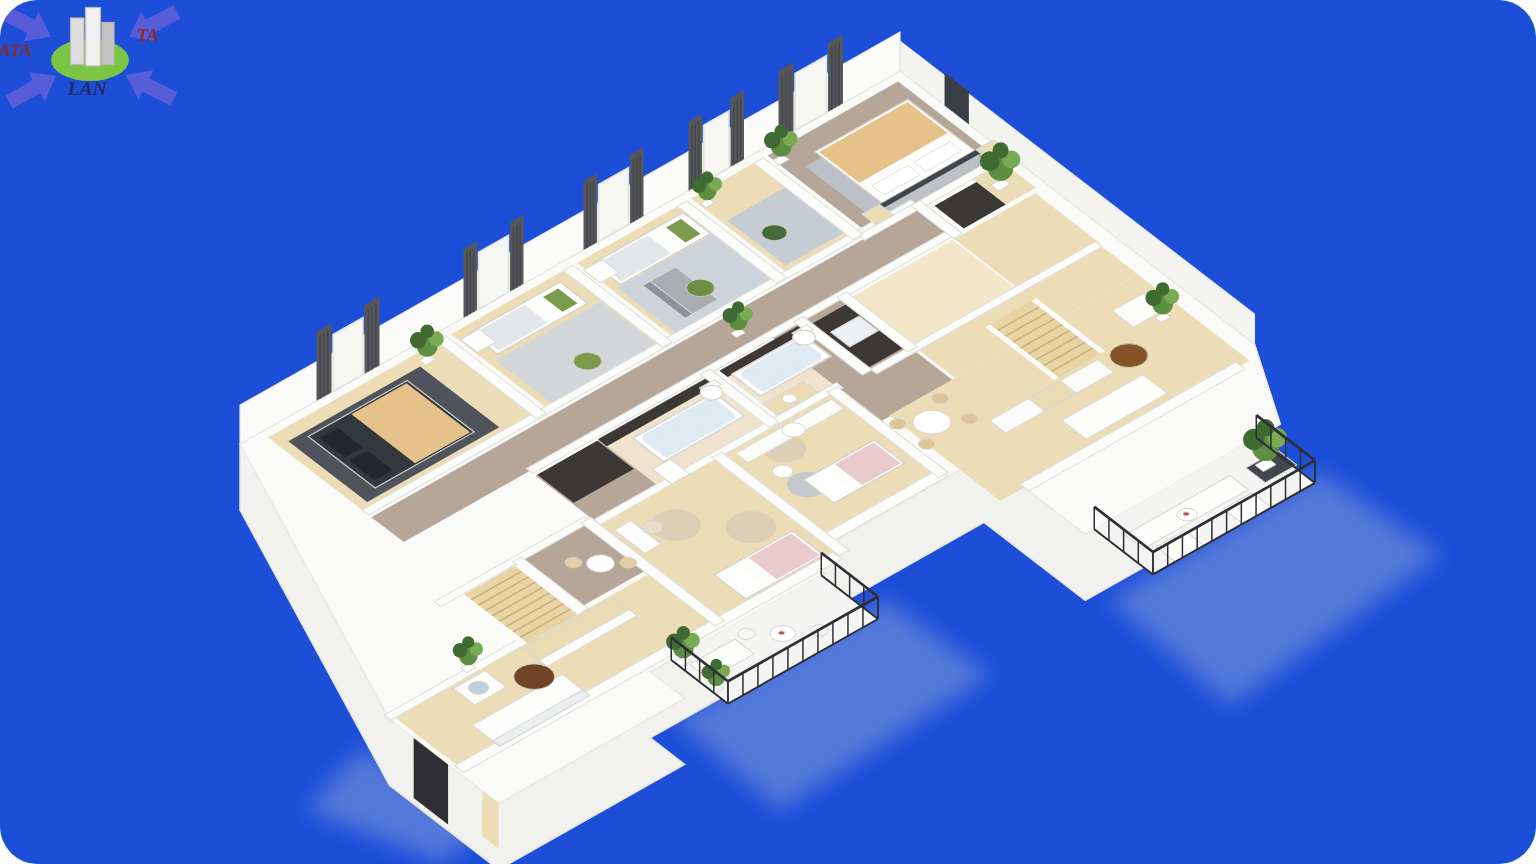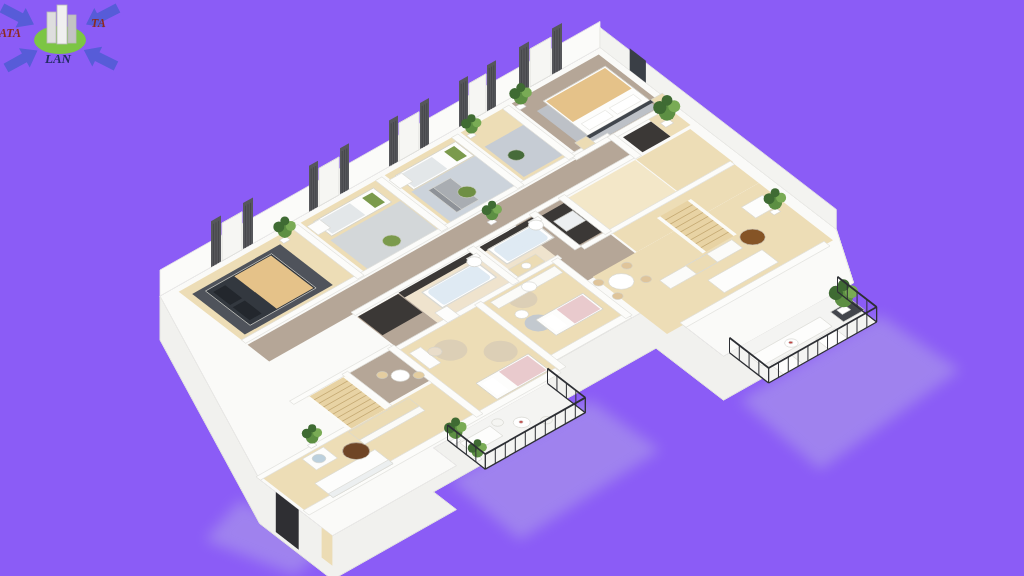--- a/index.html
+++ b/index.html
@@ -1,17 +1,17 @@
 <!DOCTYPE html>
 <html><head>
 <meta charset="utf-8">
 <style>
   html,body{margin:0;padding:0;background:#ffffff;}
-  .stage{position:relative;width:1024px;height:576px;background:#8b5cf6;overflow:hidden;
-         font-family:"Liberation Sans",sans-serif;}
+  .stage{position:relative;width:1024px;height:576px;background:#1d4ed8;overflow:hidden;
+         font-family:"Liberation Sans",sans-serif;border-radius:25px;}
   #plan{position:absolute;left:0;top:0;}
   .logo{position:absolute;left:-2px;top:0;}
   .logo text{font-family:"Liberation Serif",serif;font-style:italic;font-weight:bold;}
 </style>
 </head>
 <body>
 
 <div class="stage">
   <svg id="plan" width="1024" height="576" viewBox="0 0 1024 576">
     <defs>

